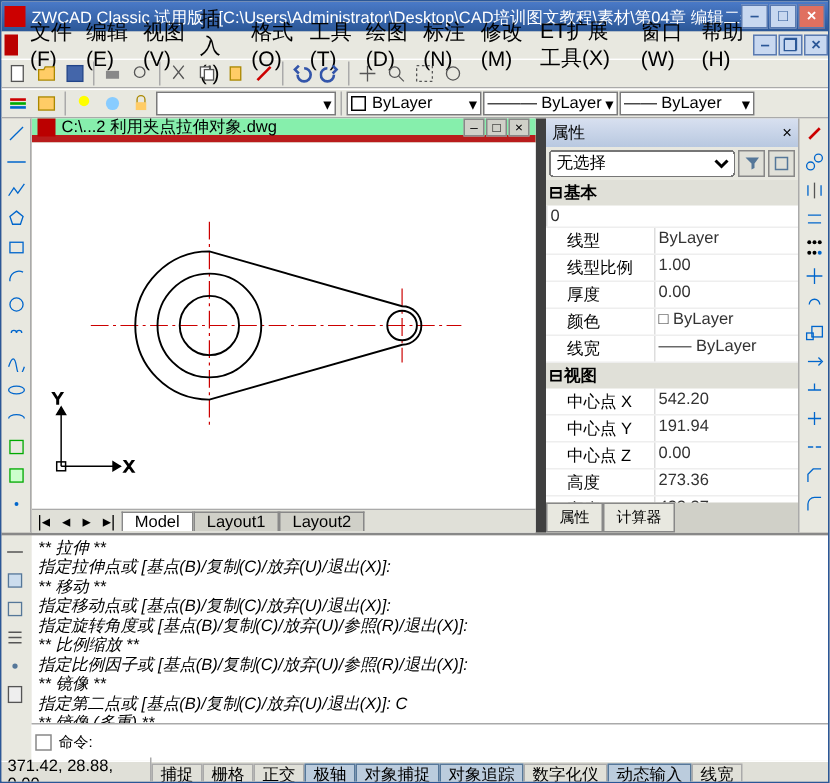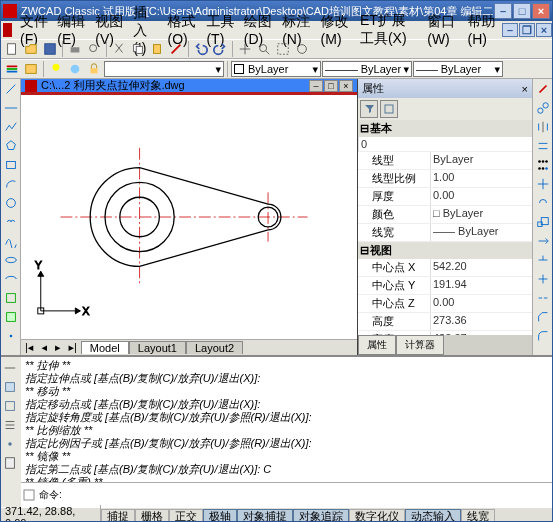--- a/index.html
+++ b/index.html
@@ -16,31 +16,31 @@
 .toolbar { background: #e8e8e0; display: flex; align-items: center; height: 20px; padding: 0 2px; gap: 1px; border-top: 1px solid #fff; border-bottom: 1px solid #aaa; }
 .tbtn { width: 18px; height: 18px; display: flex; align-items: center; justify-content: center; cursor: pointer; }
 .tbtn svg { width: 14px; height: 14px; }
 .sep { width: 1px; height: 16px; background: #aaa; margin: 0 2px; }
 .layer-select { height: 16px; border: 1px solid #7a7a7a; background: #fff; font-size: 10px; padding: 0 2px; display: flex; align-items: center; }
 .main { display: flex; height: 276px; }
 .left-tb, .right-tb { width: 20px; background: #e8e8e0; display: flex; flex-direction: column; gap: 1px; padding: 1px; border-right: 1px solid #aaa; }
 .right-tb { border-right: none; border-left: 1px solid #aaa; }
 .left-tb .tbtn, .right-tb .tbtn { width: 18px; height: 18px; }
 .canvas-area { flex: 1; display: flex; flex-direction: column; background: #fff; position: relative; }
-.doc-tab { background: #3b82f6; height: 16px; display: flex; align-items: center; padding: 0 4px; border-bottom: 3px solid #b91c1c; font-size: 10px; }
+.doc-tab { background: #86efac; height: 16px; display: flex; align-items: center; padding: 0 4px; border-bottom: 5px solid #b91c1c; font-size: 10px; }
 .doc-tab .dicon { width: 12px; height: 12px; background: #b00; margin-right: 4px; }
 .doc-tab .dwin { margin-left: auto; display: flex; gap: 1px; }
 .doc-tab .dbtn { width: 14px; height: 12px; background: #d0d0c8; border: 1px solid #888; font-size: 9px; display: flex; align-items: center; justify-content: center; }
 .canvas { flex: 1; position: relative; background: #fff; }
 .canvas svg { width: 100%; height: 100%; }
 .layout-tabs { height: 16px; background: #e0e0d8; display: flex; align-items: center; font-size: 10px; border-top: 1px solid #aaa; }
 .layout-tabs .nav { padding: 0 4px; cursor: pointer; }
 .ltab { padding: 0 8px; background: #fff; border: 1px solid #888; border-bottom: none; cursor: pointer; }
 .ltab.inactive { background: #d0d0c8; }
-.prop-panel { width: 175px; background: #e8e8e0; display: flex; flex-direction: column; border-left: 1px solid #404040; }
+.prop-panel { width: 175px; background: #e8e8e0; display: flex; flex-direction: column; border-left: 7px solid #404040; }
 .prop-header { background: linear-gradient(#d8e0f0,#b8c8e0); padding: 2px 4px; display: flex; align-items: center; font-size: 11px; }
 .prop-header .pclose { margin-left: auto; cursor: pointer; }
 .prop-sel { display: flex; padding: 2px; gap: 2px; }
 .prop-sel select { flex: 1; font-size: 11px; height: 18px; }
 .prop-sel .pbtn { width: 18px; height: 18px; border: 1px solid #888; background: #e0e0d8; display: flex; align-items: center; justify-content: center; }
 .prop-grid { flex: 1; background: #fff; overflow: auto; font-size: 10px; }
 .prop-cat { background: #e0e0d8; padding: 1px 2px; font-weight: bold; display: flex; align-items: center; }
 .prop-cat .exp { width: 10px; }
 .prop-row { display: flex; border-bottom: 1px solid #eee; }
 .prop-row .pk { width: 72px; padding: 1px 2px 1px 14px; }
@@ -344,20 +344,21 @@
       <span class="ltab inactive">Layout2</span>
     </div>
   </div>
 
   <div class="prop-panel">
     <div class="prop-header">
       <span>属性</span>
       <span class="pclose">×</span>
     </div>
     <div class="prop-sel">
+      <select><option>无选择</option></select>
       <div class="pbtn">
           <svg width="12" height="12" viewBox="0 0 12 12">
             <path d="M2 2l4 4v4l2-1V6l3-4z" fill="#579"></path>
           </svg>
         </div>
       <div class="pbtn">
           <svg width="12" height="12" viewBox="0 0 12 12">
             <rect x="2" y="2" width="8" height="8" fill="none" stroke="#579"></rect>
           </svg>
         </div>

